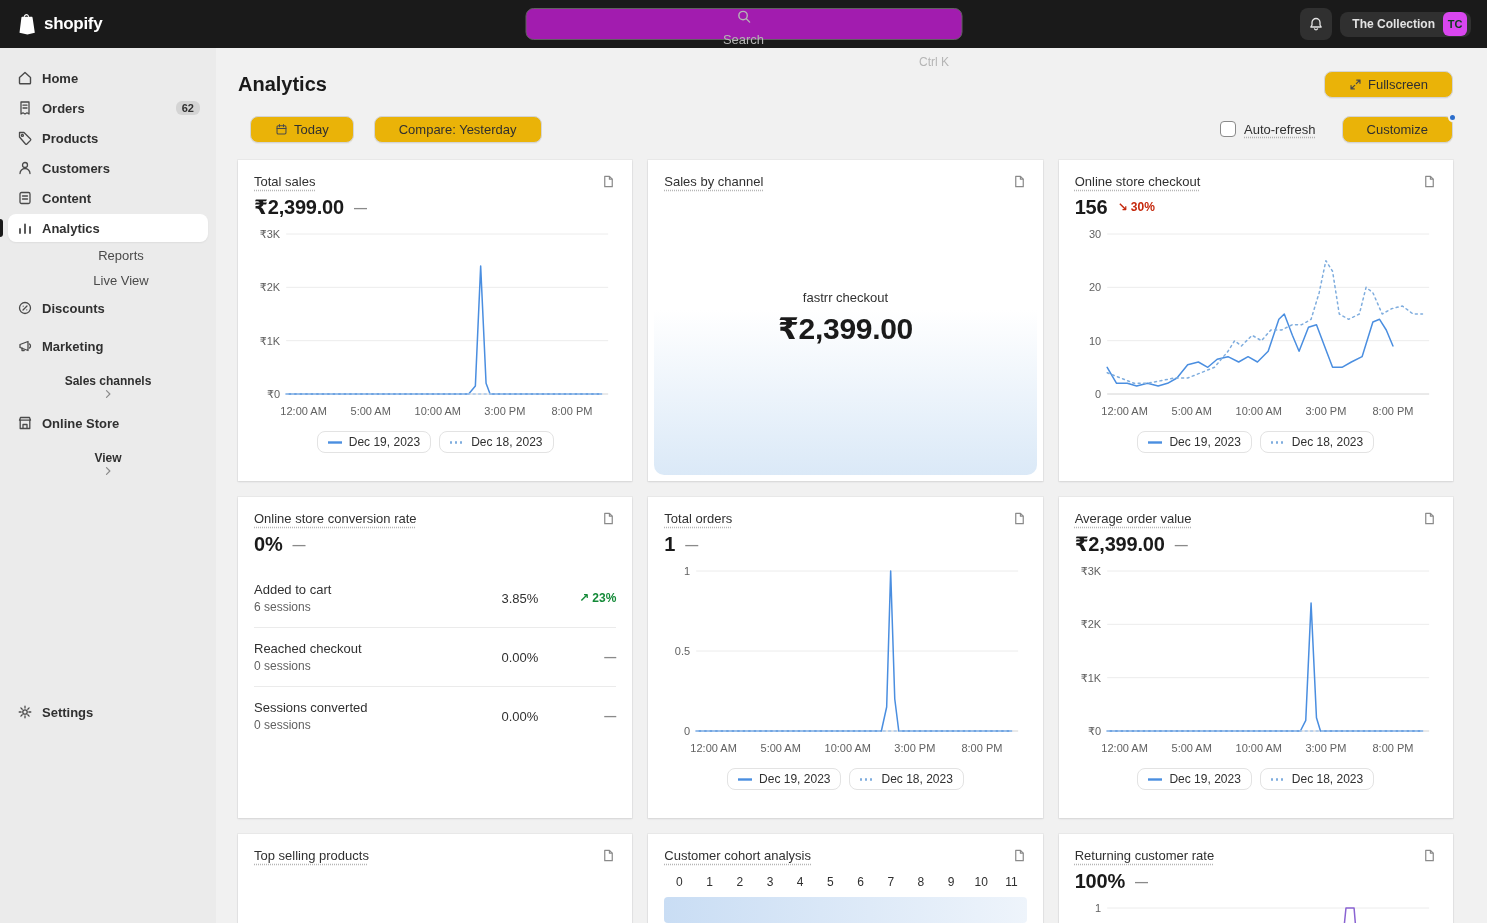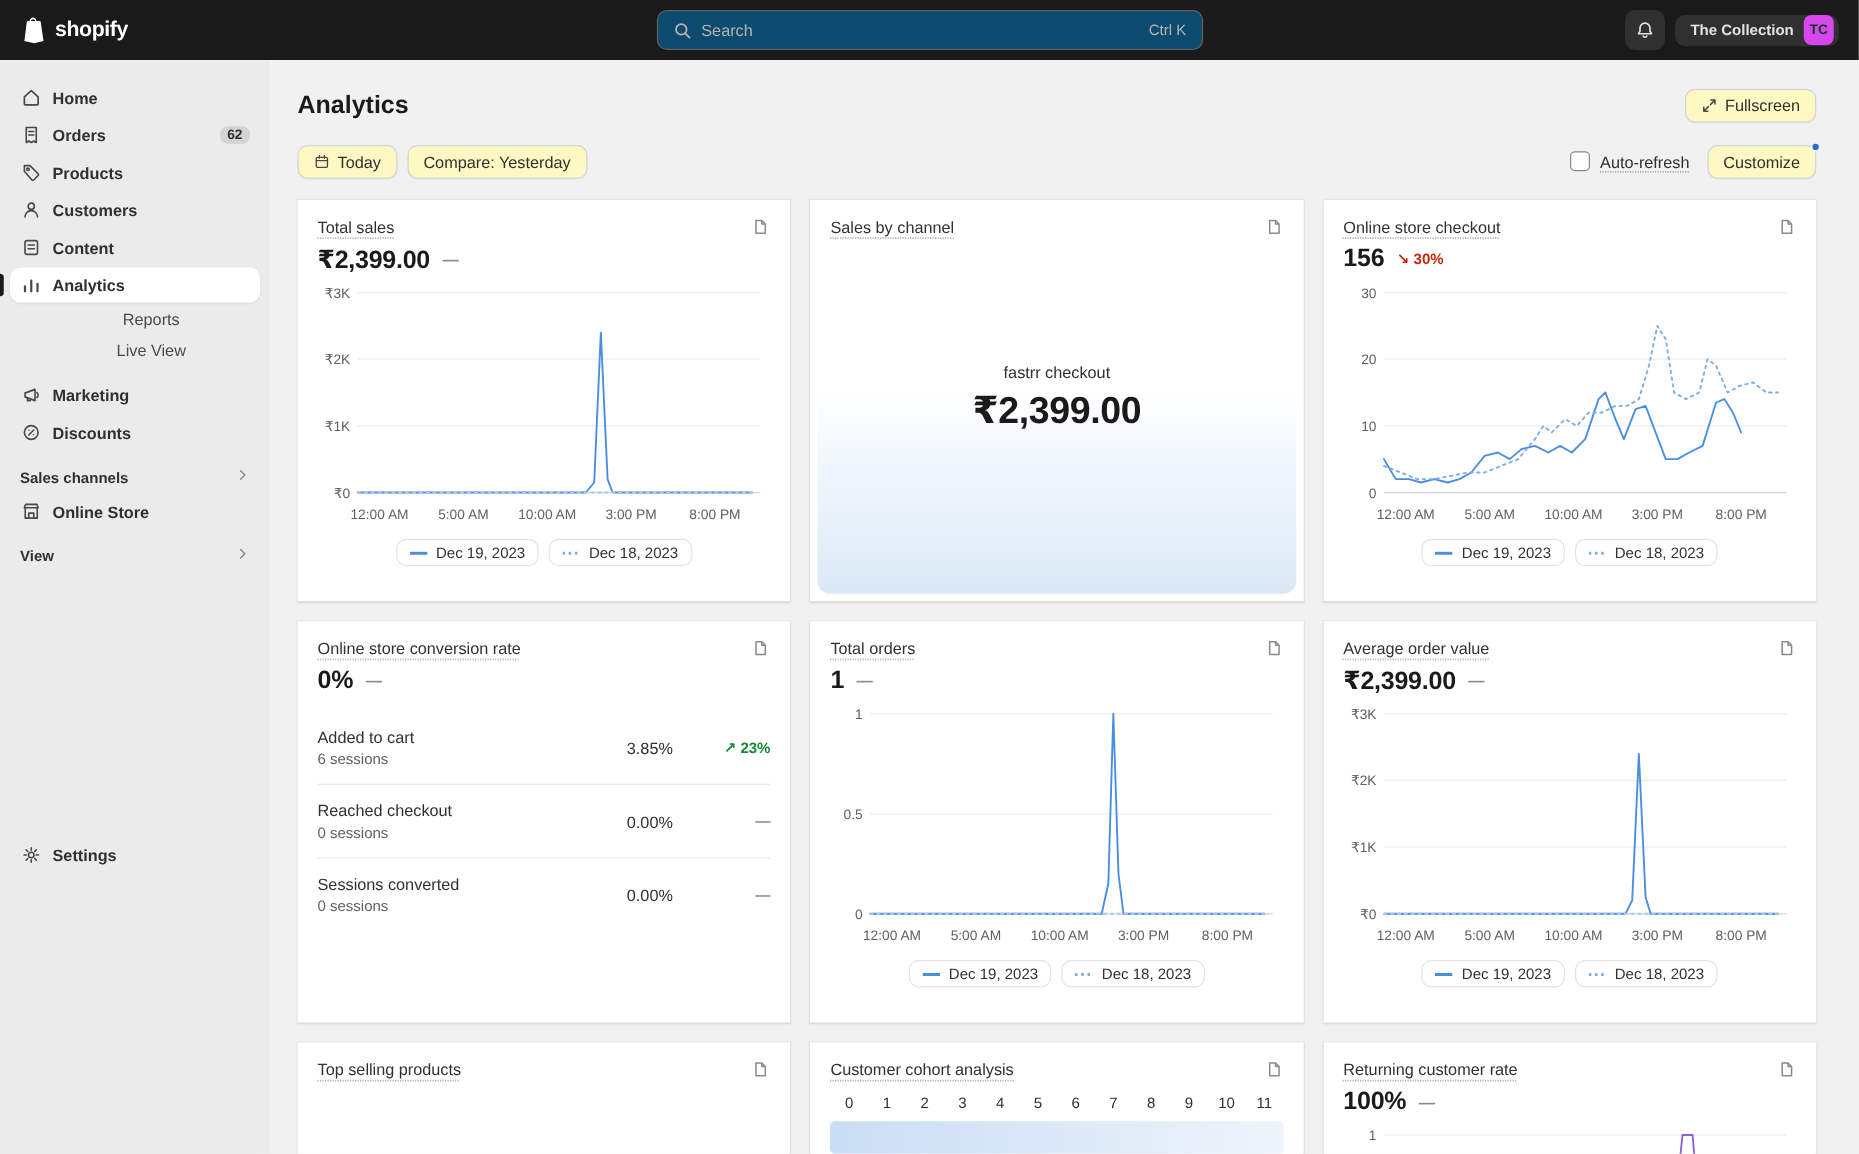--- a/index.html
+++ b/index.html
@@ -5,22 +5,22 @@
   * { margin:0; padding:0; box-sizing:border-box; }
   html,body { width:1487px; height:923px; overflow:hidden; background:#f1f1f1;
     font-family:"Liberation Sans","DejaVu Sans",sans-serif; color:#303030; }
 
   
   .topbar { position:fixed; top:0; left:0; right:0; height:48px; background:#1a1a1a;
     display:flex; align-items:center; padding:0 16px; z-index:50; }
   .brand { display:flex; align-items:center; gap:7px; }
   .brand-text { color:#fff; font-weight:700; font-size:17px; letter-spacing:-.3px; }
   .search { position:absolute; left:50%; transform:translateX(-50%); width:437px; height:32px;
-    background:#0c4a6e; border:1px solid #616161; border-radius:8px; display:flex;
-    align-items:center; gap:8px; padding:0 12px; color:#b5b5b5; font-size:13px; cursor:text; }
+    background:#a21caf; border:1px solid #616161; border-radius:8px; display:flex;
+    align-items:center; gap:8px; padding:0 12px; color:#b5b5b5; font-size:13px; cursor:text;flex-direction:column; }
   .search .shortcut { margin-left:auto; font-size:12px; color:#b5b5b5; }
   .top-right { margin-left:auto; display:flex; align-items:center; gap:8px; }
   .icon-btn { width:32px; height:32px; border-radius:8px; background:#303030;
     display:flex; align-items:center; justify-content:center; cursor:pointer; color:#e3e3e3; }
   .user-chip { height:25px; background:#303030; border-radius:8px; display:flex;
     align-items:center; gap:8px; padding:0 4px 0 12px; cursor:pointer; }
   .user-name { color:#e3e3e3; font-size:12px; font-weight:600; }
   .avatar { width:24px; height:24px; border-radius:6px; background:#d946ef; color:#0c3d1c;
     font-size:11px; font-weight:700; display:flex; align-items:center; justify-content:center; }
 
@@ -30,32 +30,32 @@
   .nav-item { display:flex; align-items:center; gap:8px; padding:5px 8px; border-radius:8px;
     font-weight:600; color:#303030; position:relative; cursor:pointer; margin-bottom:2px; }
   .nav-item .ic { width:18px; height:18px; display:flex; align-items:center; justify-content:center; color:#4a4a4a; }
   .nav-item.active { background:#ffffff; box-shadow:0 1px 2px rgba(0,0,0,.06); }
   .active-bar { position:absolute; left:-8px; top:5px; bottom:5px; width:3px; background:#1a1a1a; border-radius:0 3px 3px 0; }
   .badge { margin-left:auto; background:#d4d4d4; color:#303030; font-size:11px; font-weight:600;
     border-radius:6px; padding:1px 6px; }
   .sub-item { padding:4px 8px 4px 34px; border-radius:8px; color:#4a4a4a; font-weight:500;
     cursor:pointer; margin-bottom:2px; }
   .section-row { display:flex; align-items:center; justify-content:space-between;
-    padding:12px 8px 6px; font-size:12px; font-weight:600; color:#303030; cursor:pointer; }
+    padding:12px 8px 6px; font-size:12px; font-weight:600; color:#303030; cursor:pointer;flex-direction:column; }
   .section-row .chev { color:#8a8a8a; }
   .settings-gap { margin-top:212px; }
 
   
   .main { position:fixed; top:48px; left:216px; right:0; bottom:0; overflow:hidden;
     padding:20px 34px 0 22px; background:#f1f1f1; }
   .page-header { display:flex; align-items:center; justify-content:space-between; height:32px; margin-bottom:14px; }
   .page-title { font-size:20px; font-weight:700; color:#1a1a1a; }
-  .btn { background:#fef9c3; border:1px solid #d4d4d4; border-radius:8px; padding:5px 12px;
+  .btn { background:#eab308; border:1px solid #d4d4d4; border-radius:8px; padding:5px 24px;
     font-size:13px; font-weight:500; color:#303030; display:inline-flex; align-items:center;
-    gap:6px; cursor:pointer; box-shadow:0 1px 0 rgba(0,0,0,.04); font-family:inherit; }
+    gap:6px; cursor:pointer; box-shadow:0 1px 0 rgba(0,0,0,.04); font-family:inherit;margin-left:12px; }
   .toolbar { display:flex; align-items:center; height:30px; margin-bottom:16px; }
   .toolbar .left { display:flex; gap:8px; }
   .toolbar .right { margin-left:auto; display:flex; align-items:center; gap:14px; }
   .checkbox-row { display:flex; align-items:center; gap:8px; font-size:13px; cursor:pointer; }
   .checkbox { width:16px; height:16px; border:1.5px solid #8a8a8a; border-radius:4px; background:#fff; }
   .auto-label { text-decoration:underline dotted; text-decoration-color:#b0b0b0; text-underline-offset:3px; }
   .customize-wrap { position:relative; }
   .notif-dot { position:absolute; top:-3px; right:-4px; width:9px; height:9px; border-radius:50%;
     background:#2c6ecb; border:2px solid #f1f1f1; }
 
@@ -192,40 +192,40 @@
     <span class="active-bar"></span>
     <span class="ic">
         <svg width="16" height="16" viewBox="0 0 16 16" fill="none" stroke="currentColor" stroke-width="1.8" stroke-linecap="round">
           <path d="M3 13V9M8 13V4.5M13 13V7"></path>
         </svg>
       </span>
     <span>Analytics</span>
   </div>
   <div class="sub-item">Reports</div>
   <div class="sub-item">Live View</div>
-  <div class="nav-item" style="margin-top:8px;">
-    <span class="ic">
-        <svg width="16" height="16" viewBox="0 0 16 16" fill="none" stroke="currentColor" stroke-width="1.3" stroke-linejoin="round">
-          <path d="M3 6.5 11 3.5v9L3 9.5Z"></path>
-          <path d="M5 10v2.5h2.2" stroke-linecap="round"></path>
-          <path d="M12.5 6a2.5 2.5 0 0 1 0 4" stroke-linecap="round"></path>
-        </svg>
-      </span>
-    <span>Marketing</span>
-  </div>
   <div class="nav-item">
     <span class="ic">
         <svg width="16" height="16" viewBox="0 0 16 16" fill="none" stroke="currentColor" stroke-width="1.3" stroke-linecap="round">
           <circle cx="8" cy="8" r="5.5"></circle>
           <path d="M6 10l4-4"></path>
           <circle cx="6.2" cy="6.2" r=".6" fill="currentColor" stroke="none"></circle>
           <circle cx="9.8" cy="9.8" r=".6" fill="currentColor" stroke="none"></circle>
         </svg>
       </span>
     <span>Discounts</span>
+  </div>
+  <div class="nav-item" style="margin-top:8px;">
+    <span class="ic">
+        <svg width="16" height="16" viewBox="0 0 16 16" fill="none" stroke="currentColor" stroke-width="1.3" stroke-linejoin="round">
+          <path d="M3 6.5 11 3.5v9L3 9.5Z"></path>
+          <path d="M5 10v2.5h2.2" stroke-linecap="round"></path>
+          <path d="M12.5 6a2.5 2.5 0 0 1 0 4" stroke-linecap="round"></path>
+        </svg>
+      </span>
+    <span>Marketing</span>
   </div>
 
   <div class="section-row">
     <span>Sales channels</span>
     <span class="chev"><svg width="12" height="12" viewBox="0 0 16 16" fill="none" stroke="currentColor" stroke-width="1.6" stroke-linecap="round" stroke-linejoin="round">
           <path d="M6 3.5 10.5 8 6 12.5"></path>
         </svg></span>
   </div>
   <div class="nav-item">
     <span class="ic">

